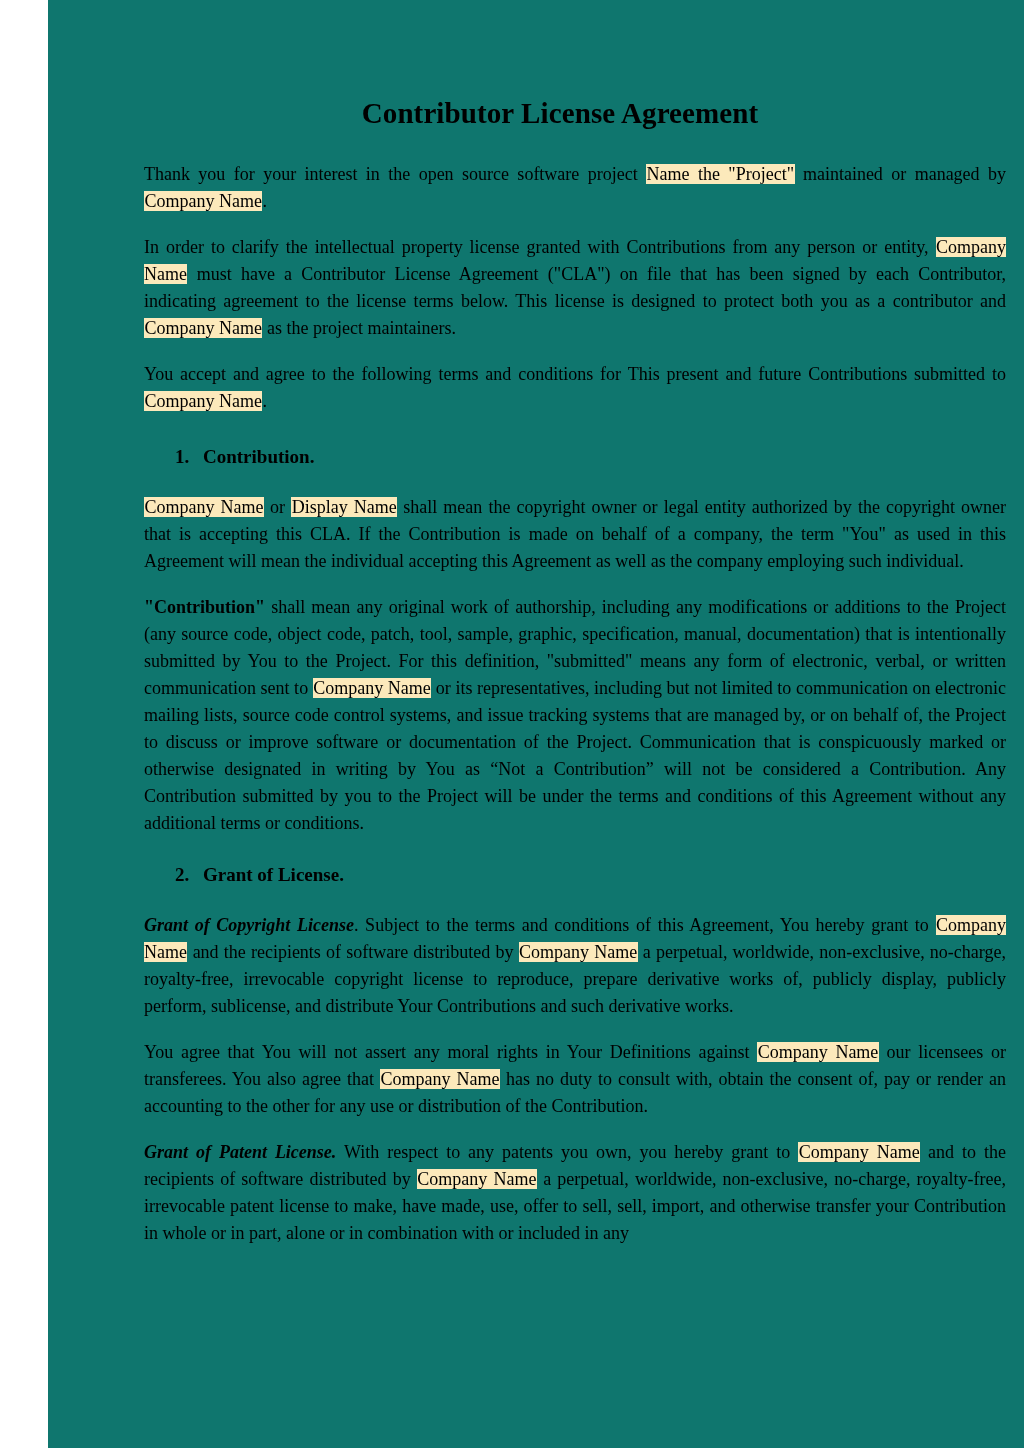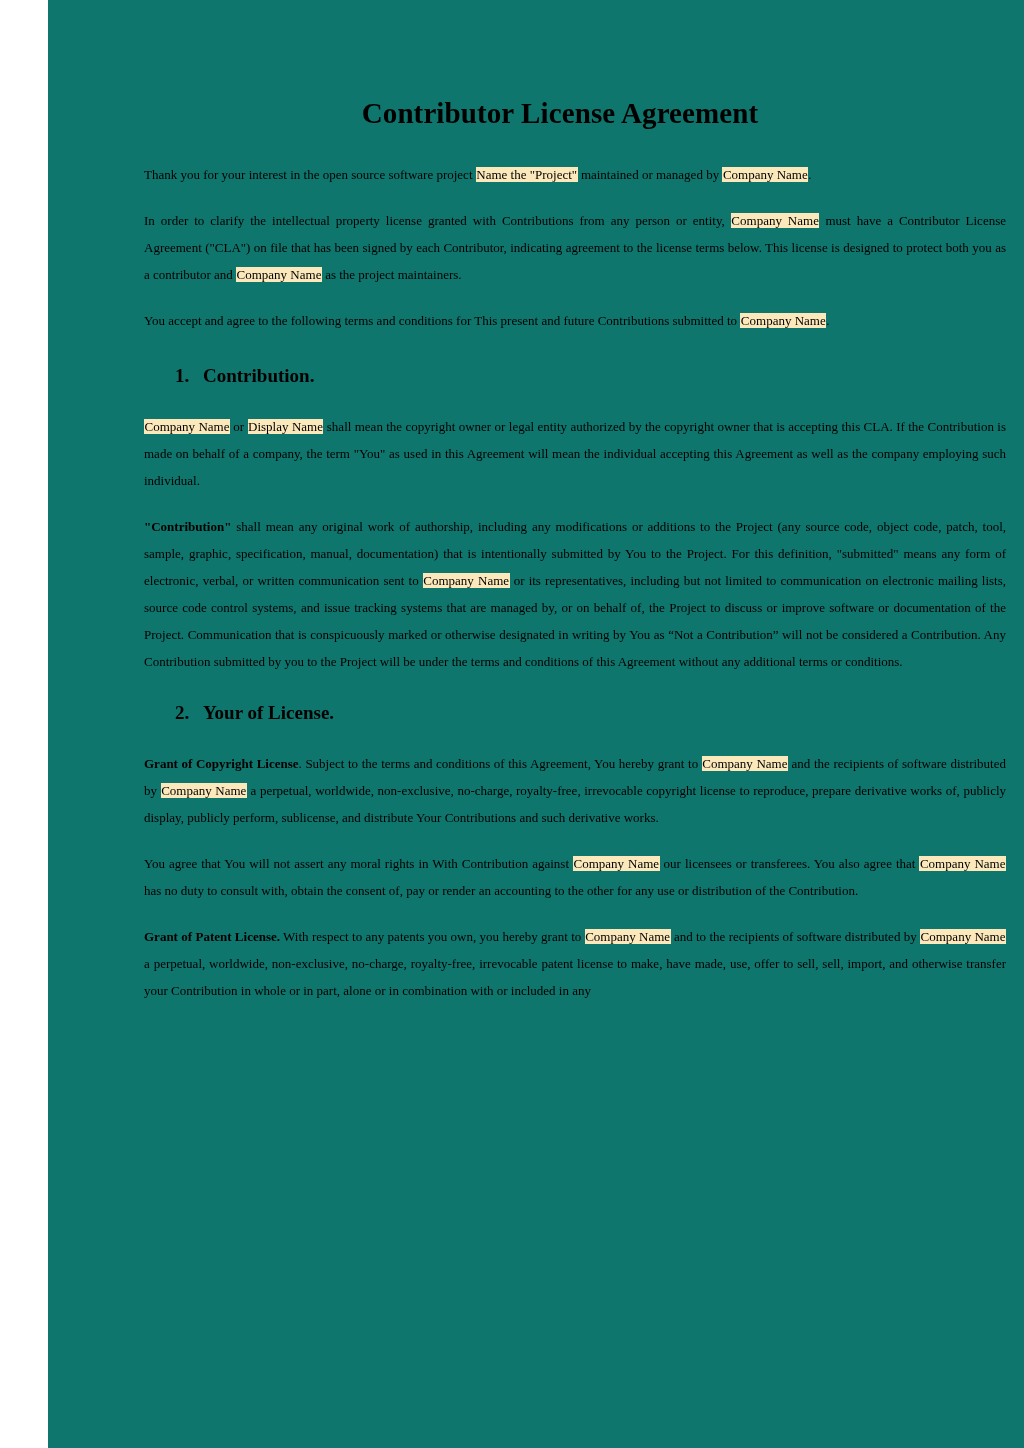--- a/index.html
+++ b/index.html
@@ -27,21 +27,21 @@
   .doc-title {
     font-size: 29px;
     font-weight: bold;
     text-align: center;
     letter-spacing: 0.1px;
     margin: 0 0 30px 0;
     line-height: 1.22;
     padding-right: 30px;
   }
   .para {
-    font-size: 13px;
+    font-size: 18px;
     line-height: 27px;
     text-align: justify;
     text-justify: inter-word;
     margin: 0 0 19px 0;
     width: 862px;
     hyphens: none;
   }
   .section-heading {
     font-size: 19px;
     font-weight: bold;
@@ -51,21 +51,21 @@
   }
   .section-heading .num {
     display: inline-block;
     min-width: 28px;
   }
   .hl {
     background-color: #fce9bb;
     padding: 0 0.5px;
   }
   .b { font-weight: bold; }
-  .bi { font-weight: bold; }
+  .bi { font-weight: bold; font-style: italic; }
   .sp-before-2 { margin-top: 26px; }
 </style>
 </head>
 <body>
 
 <div class="page">
 
   <h1 class="doc-title">Contributor License Agreement</h1>
 
   <p class="para">
@@ -86,28 +86,28 @@
 
   <p class="para">
     <span class="hl">Company Name</span><span> or </span><span class="hl">Display Name</span><span> shall mean the copyright owner or legal entity authorized by the copyright owner that is accepting this CLA. If the Contribution is made on behalf of a company, the term "You" as used in this Agreement will mean the individual accepting this Agreement as well as the company employing such individual.</span>
   </p>
 
   <p class="para">
     <span class="b">"Contribution"</span><span> shall mean any original work of authorship, including any modifications or additions to the Project (any source code, object code, patch, tool, sample, graphic, specification, manual, documentation) that is intentionally submitted by You to the Project. For this definition, "submitted" means any form of electronic, verbal, or written communication sent to </span><span class="hl">Company Name</span><span> or its representatives, including but not limited to communication on electronic mailing lists, source code control systems, and issue tracking systems that are managed by, or on behalf of, the Project to discuss or improve software or documentation of the Project. Communication that is conspicuously marked or otherwise designated in writing by You as “Not a Contribution” will not be considered a Contribution. Any Contribution submitted by you to the Project will be under the terms and conditions of this Agreement without any additional terms or conditions.</span>
   </p>
 
   <div class="section-heading sp-before-2">
-    <span class="num">2.</span><span>Your of License.</span>
+    <span class="num">2.</span><span>Grant of License.</span>
   </div>
 
   <p class="para">
     <span class="bi">Grant of Copyright License</span><span>. Subject to the terms and conditions of this Agreement, You hereby grant to </span><span class="hl">Company Name</span><span> and the recipients of software distributed by </span><span class="hl">Company Name</span><span> a perpetual, worldwide, non-exclusive, no-charge, royalty-free, irrevocable copyright license to reproduce, prepare derivative works of, publicly display, publicly perform, sublicense, and distribute Your Contributions and such derivative works.</span>
   </p>
 
   <p class="para">
-    <span>You agree that You will not assert any moral rights in With Contribution against </span><span class="hl">Company Name</span><span> our licensees or transferees. You also agree that </span><span class="hl">Company Name</span><span>  has no duty to consult with, obtain the consent of, pay or render an accounting to the other for any use or distribution of the Contribution.</span>
+    <span>You agree that You will not assert any moral rights in Your Definitions against </span><span class="hl">Company Name</span><span> our licensees or transferees. You also agree that </span><span class="hl">Company Name</span><span>  has no duty to consult with, obtain the consent of, pay or render an accounting to the other for any use or distribution of the Contribution.</span>
   </p>
 
   <p class="para">
     <span class="bi">Grant of Patent License.</span><span> With respect to any patents you own, you hereby grant to </span><span class="hl">Company Name</span><span> and to the recipients of software distributed by </span><span class="hl">Company Name</span><span>  a perpetual, worldwide, non-exclusive, no-charge, royalty-free, irrevocable patent license to make, have made, use, offer to sell, sell, import, and otherwise transfer your Contribution in whole or in part, alone or in combination with or included in any</span>
   </p>
 
 </div>
 
 </body></html>

